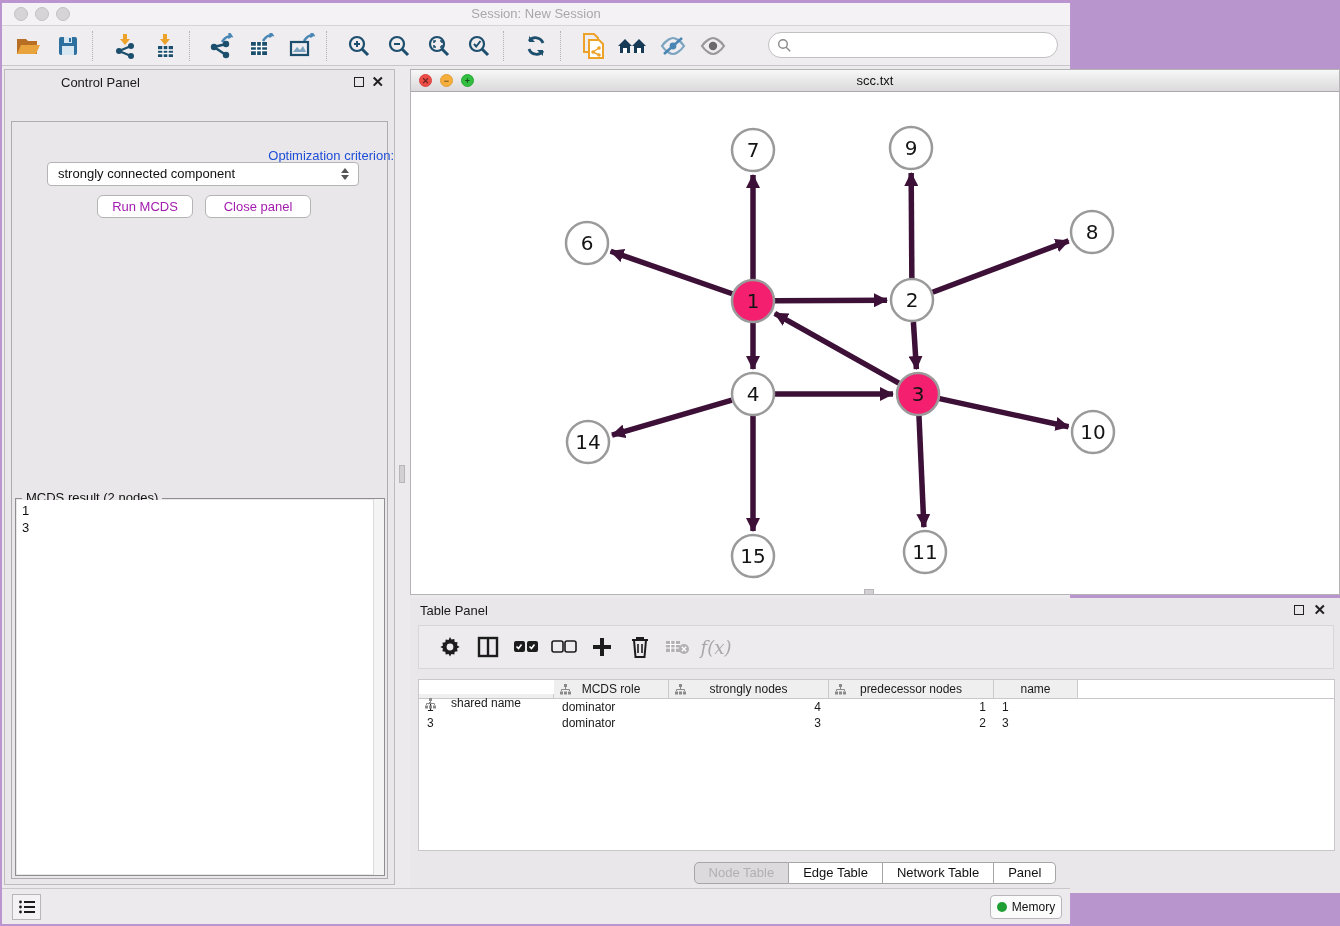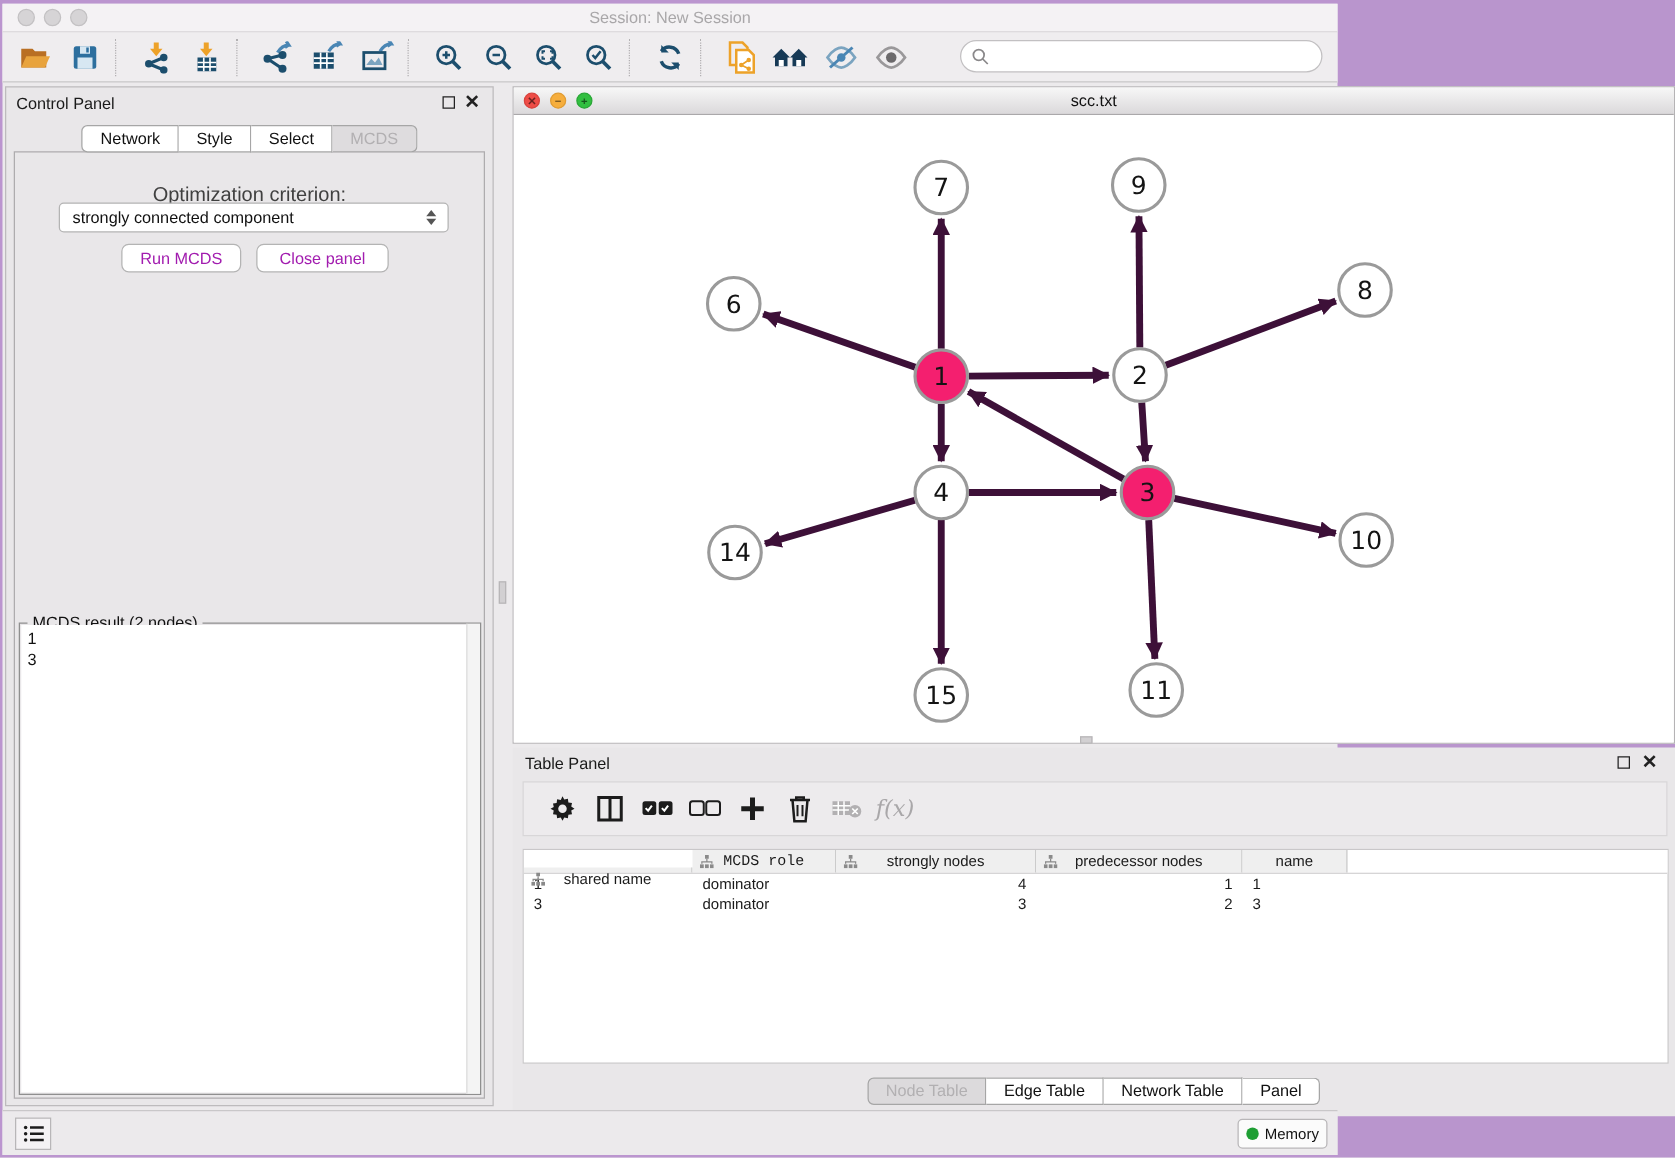--- a/index.html
+++ b/index.html
@@ -13,33 +13,33 @@
   .mac-title { position:absolute; left:0; right:0; top:3px; text-align:center; font-size:13px; color:#a9a7a9; }
 
   
   .toolbar { position:absolute; left:0; right:0; top:23px; height:40px; background:#efedef; border-bottom:1px solid #c8c6c8; display:flex; align-items:center; padding-left:6px; }
   .tbtn { width:40px; height:32px; display:flex; align-items:center; justify-content:center; cursor:default; }
   .tsep { width:9px; height:30px; border-left:1px dotted #b2b0b2; margin:0 4px; }
   .searchbox { position:absolute; right:12px; top:6px; width:290px; height:26px; background:#fff; border:1px solid #c2c0c2; border-radius:13px; display:flex; align-items:center; padding-left:8px; }
   .searchbox input { border:none; outline:none; flex:1; font-size:12px; background:transparent; height:20px; }
 
   
-  .control-panel { position:absolute; left:2px; top:66px; width:391px; height:816px; background:#e9e7e9; border:1px solid #bdbbbd; }
+  .control-panel { position:absolute; left:2px; top:66px; width:391px; height:816px; background:#e9e7e9; border:1px solid #bdbbbd;padding-left:48px; }
   .panel-head { position:relative; height:24px; }
   .panel-title { position:absolute; left:8px; top:5px; font-size:13px; color:#1a1a1a; }
   .panel-float { position:absolute; width:10px; height:10px; border:1.5px solid #222; top:7px; }
   .panel-close { position:absolute; top:3px; font-size:15px; font-weight:900; color:#222; line-height:18px; }
   .cp-box { position:absolute; left:6px; right:6px; top:51px; bottom:5px; border:1px solid #aeacae; }
   .seg-tabs { position:absolute; left:0; right:0; top:30px; display:flex; justify-content:center; z-index:2; }
   .seg-tab { height:22px; line-height:20px; padding:0 14px; background:#fff; border:1px solid #a6a6a6; border-left:none; font-size:13px; color:#111; }
   .seg-tab:first-child { border-left:1px solid #a6a6a6; border-radius:5px 0 0 5px; }
   .seg-tab:last-child { border-radius:0 5px 5px 0; }
   .seg-tab.disabled { background:#dedcde; color:#b2b0b2; }
   .seg-tab.selected { background:#dcdadc; color:#b2b0b2; }
-  .opt-label { position:absolute; left:0; right:0; top:78px; text-align:center; font-size:16px; color:#404040; }
+  .opt-label { position:absolute; left:0; right:0; top:78px; text-align:right; font-size:13px; color:#1d4ed8; }
   .dropdown { position:absolute; left:42px; top:92px; width:312px; height:24px; background:#fff; border:1px solid #b4b4b4; border-radius:4px; font-size:13px; line-height:22px; padding-left:10px; color:#111; }
   .dd-arrows { position:absolute; right:6px; top:3px; width:11px; height:17px; }
   .dd-arrows i { display:block; width:0; height:0; border-left:4.5px solid transparent; border-right:4.5px solid transparent; margin:2px 0; }
   .dd-up { border-bottom:5px solid #555; }
   .dd-down { border-top:5px solid #555; }
   .cp-btn { position:absolute; top:125px; height:23px; background:#fff; border:1px solid #b4b4b4; border-radius:6px; font-size:13px; color:#a21caf; text-align:center; line-height:21px; }
   .mcds-field { position:absolute; left:10px; top:428px; width:370px; height:378px; border:1px solid #8f8f8f; }
   .mcds-legend { position:absolute; left:6px; top:-9px; background:#e9e7e9; padding:0 4px; font-size:13px; color:#111; }
   .mcds-text { position:absolute; left:1px; right:1px; top:1px; bottom:1px; background:#fff; font-size:13px; padding:2px 5px; line-height:17px; color:#111; }
   .mcds-scroll { position:absolute; right:0; top:0; bottom:0; width:11px; background:#f4f4f4; border-left:1px solid #dcdcdc; }
@@ -222,26 +222,20 @@
     </div>
   </div>
 
   <div class="control-panel">
     <div class="panel-head">
       <span class="panel-title">Control Panel</span>
       <span class="panel-float" style="right:30px"></span>
       <span class="panel-close" style="right:10px">✕</span>
     </div>
     <div class="cp-box"></div>
-    <div class="seg-tabs">
-        <div class="seg-tab">Network</div>
-        <div class="seg-tab">Style</div>
-        <div class="seg-tab">Select</div>
-        <div class="seg-tab disabled">MCDS</div>
-      </div>
     <div class="opt-label">Optimization criterion:</div>
     <div class="dropdown">
       <span>strongly connected component</span>
       <span class="dd-arrows">
           <i class="dd-up"></i>
           <i class="dd-down"></i>
         </span>
     </div>
     <div class="cp-btn" style="left:92px; width:96px">Run MCDS</div>
     <div class="cp-btn" style="left:200px; width:106px">Close panel</div>
@@ -369,21 +363,21 @@
     </div>
     <div class="ttable">
       <div class="thead" id="table-head">
           <div class="th" style="width: 135px; margin-top: 14px;"><svg class="tree-ic" width="11" height="11" viewBox="0 0 11 11">
               <rect x="4" y="0" width="3" height="3" fill="#8a8a8a"></rect>
               <path d="M5.5 3v2.5M1.5 7V5.5h8V7" stroke="#8a8a8a" fill="none"></path>
               <rect x="0" y="7.5" width="3" height="3" fill="#8a8a8a"></rect>
               <rect x="4" y="7.5" width="3" height="3" fill="#8a8a8a"></rect>
               <rect x="8" y="7.5" width="3" height="3" fill="#8a8a8a"></rect>
             </svg><span>shared name</span></div>
-          <div class="th" style="width: 115px; font-family: Liberation Mono, monospace;"><svg class="tree-ic" width="11" height="11" viewBox="0 0 11 11">
+          <div class="th" style="width: 115px;"><svg class="tree-ic" width="11" height="11" viewBox="0 0 11 11">
               <rect x="4" y="0" width="3" height="3" fill="#8a8a8a"></rect>
               <path d="M5.5 3v2.5M1.5 7V5.5h8V7" stroke="#8a8a8a" fill="none"></path>
               <rect x="0" y="7.5" width="3" height="3" fill="#8a8a8a"></rect>
               <rect x="4" y="7.5" width="3" height="3" fill="#8a8a8a"></rect>
               <rect x="8" y="7.5" width="3" height="3" fill="#8a8a8a"></rect>
             </svg><span>MCDS role</span></div>
           <div class="th" style="width: 160px;"><svg class="tree-ic" width="11" height="11" viewBox="0 0 11 11">
               <rect x="4" y="0" width="3" height="3" fill="#8a8a8a"></rect>
               <path d="M5.5 3v2.5M1.5 7V5.5h8V7" stroke="#8a8a8a" fill="none"></path>
               <rect x="0" y="7.5" width="3" height="3" fill="#8a8a8a"></rect>

